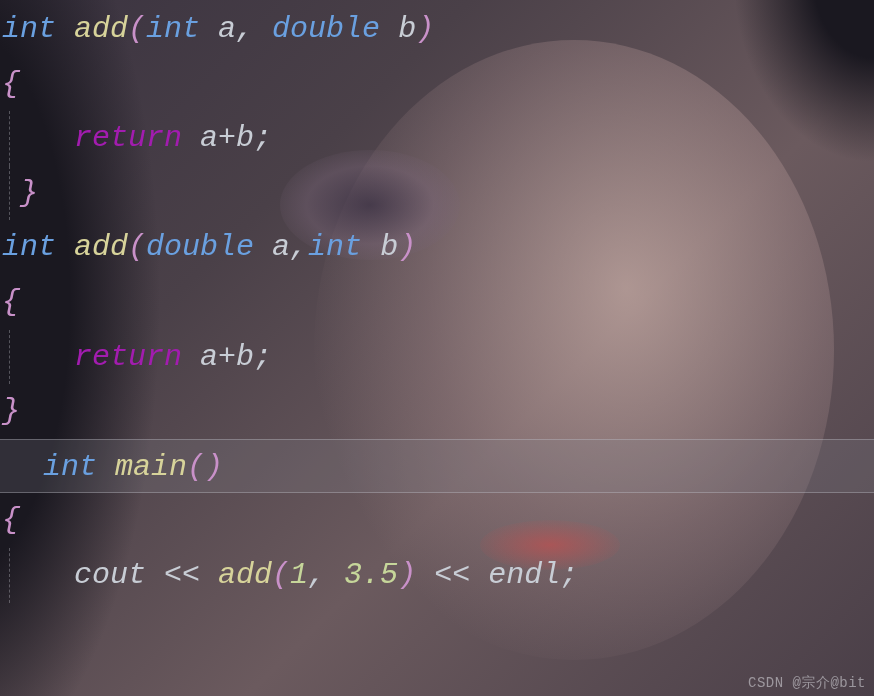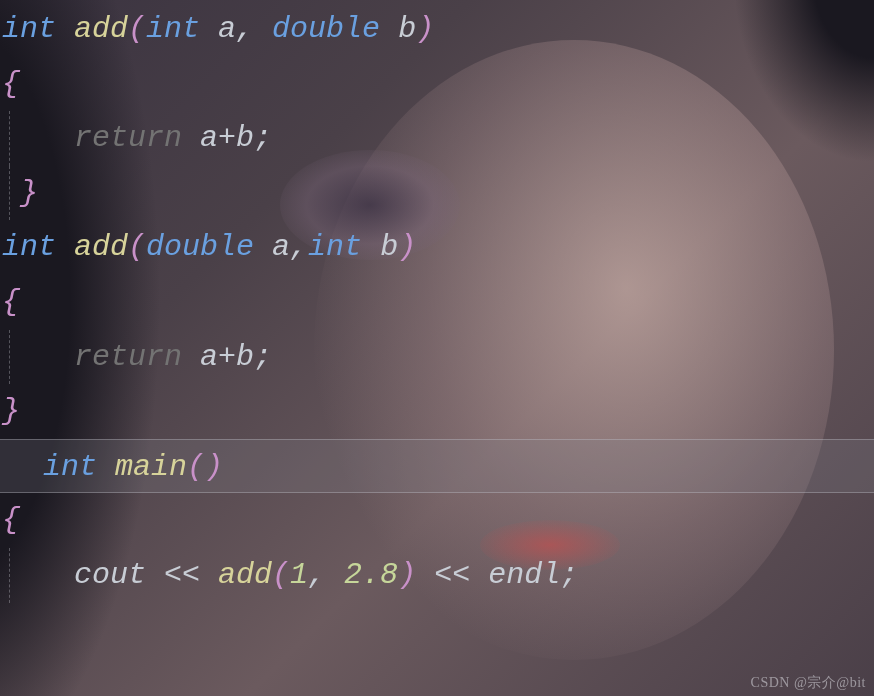--- a/index.html
+++ b/index.html
@@ -80,30 +80,30 @@
     left: 9px; top: 0; bottom: 0;
     border-left: 1px dashed rgba(200,200,210,0.35);
   }
 
   
   .kw   { color: #6aa0e0; }   
   .fn   { color: #d7d39a; }   
   .id   { color: #c8cdd5; }   
   .pn   { color: #c8cdd5; }   
   .br   { color: #c991c9; }   
-  .ret  { color: #737373; }   
+  .ret  { color: #a21caf; }   
   .num  { color: #c6d69a; }   
   .op   { color: #c8cdd5; }
 
   .watermark {
     position: absolute;
     right: 8px;
     bottom: 4px;
     font-size: 14px;
-    font-family: Liberation Serif, serif;
+    font-family: Liberation Mono, monospace;
     color: rgba(220,220,225,0.55);
     z-index: 3;
     letter-spacing: 0.5px;
   }
 </style>
 </head>
 <body>
 
 <div class="bg-dark"></div>
 <div class="bg-hair2"></div>
@@ -115,16 +115,16 @@
     <div class="line"><span><span class="kw">int </span><span class="fn">add</span><span class="br">(</span><span class="kw">int </span><span class="id">a</span><span class="pn">, </span><span class="kw">double </span><span class="id">b</span><span class="br">)</span></span></div>
     <div class="line"><span><span class="br">{</span></span></div>
     <div class="line"><span class="indent-guide"></span><span><span>    </span><span class="ret">return </span><span class="id">a</span><span class="op">+</span><span class="id">b</span><span class="pn">;</span></span></div>
     <div class="line"><span class="indent-guide"></span><span><span class="br"> }</span></span></div>
     <div class="line"><span><span class="kw">int </span><span class="fn">add</span><span class="br">(</span><span class="kw">double </span><span class="id">a</span><span class="pn">,</span><span class="kw">int </span><span class="id">b</span><span class="br">)</span></span></div>
     <div class="line"><span><span class="br">{</span></span></div>
     <div class="line"><span class="indent-guide"></span><span><span>    </span><span class="ret">return </span><span class="id">a</span><span class="op">+</span><span class="id">b</span><span class="pn">;</span></span></div>
     <div class="line"><span><span class="br">}</span></span></div>
     <div class="line highlight"><span><span class="kw">int </span><span class="fn">main</span><span class="br">()</span></span></div>
     <div class="line"><span><span class="br">{</span></span></div>
-    <div class="line"><span class="indent-guide"></span><span><span>    </span><span class="id">cout </span><span class="op">&lt;&lt; </span><span class="fn">add</span><span class="br">(</span><span class="num">1</span><span class="pn">, </span><span class="num">2.8</span><span class="br">)</span><span class="op"> &lt;&lt; </span><span class="id">endl</span><span class="pn">;</span></span></div>
+    <div class="line"><span class="indent-guide"></span><span><span>    </span><span class="id">cout </span><span class="op">&lt;&lt; </span><span class="fn">add</span><span class="br">(</span><span class="num">1</span><span class="pn">, </span><span class="num">3.5</span><span class="br">)</span><span class="op"> &lt;&lt; </span><span class="id">endl</span><span class="pn">;</span></span></div>
   </div>
 
 <div class="watermark">CSDN @宗介@bit</div>
 
 </body></html>

